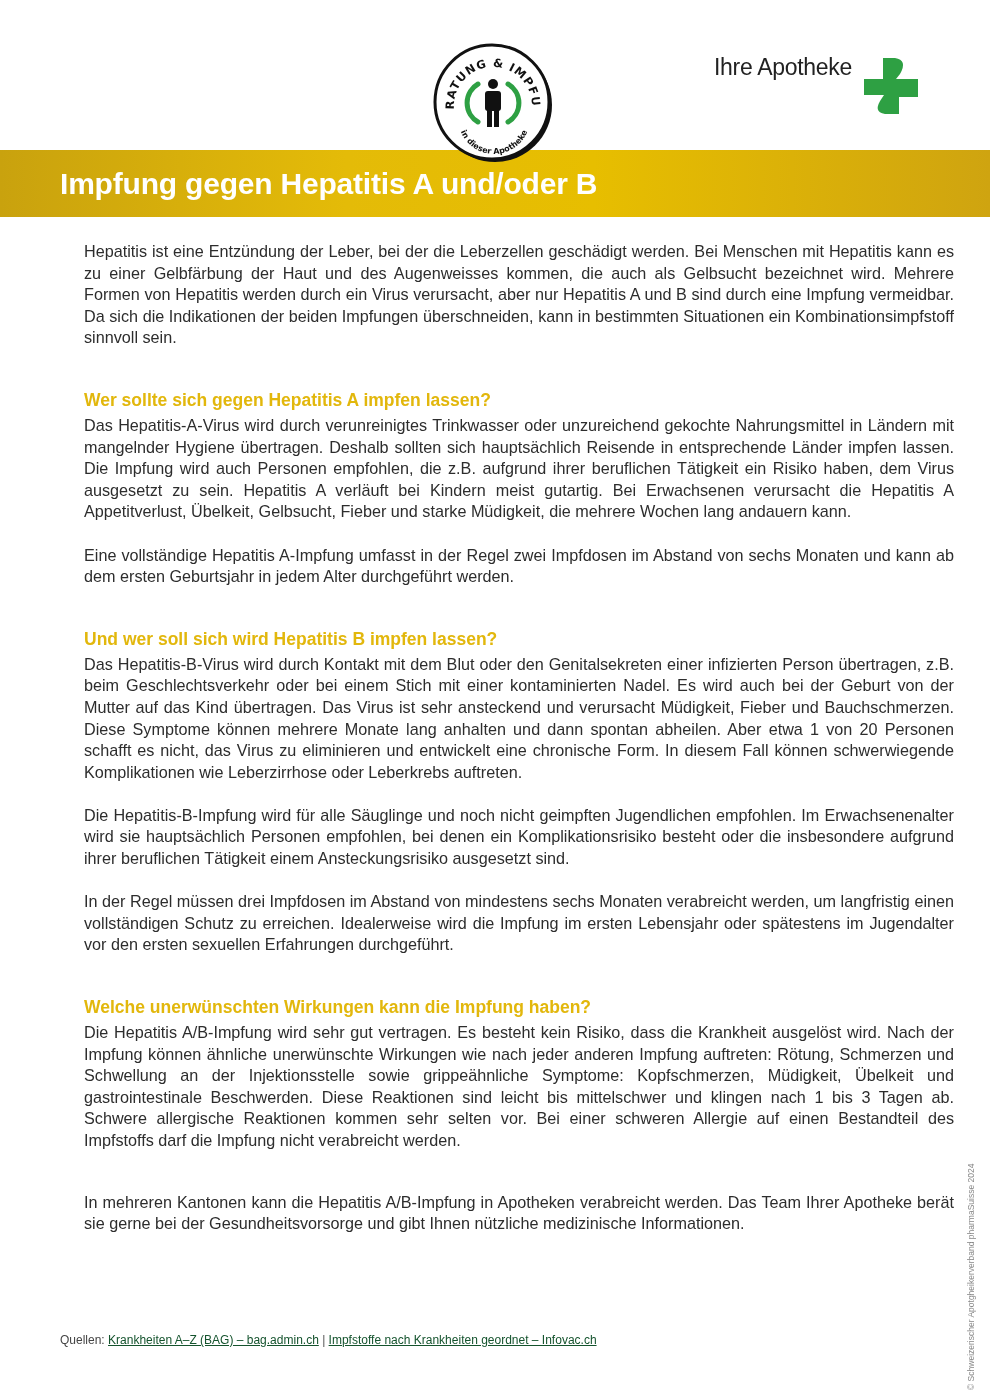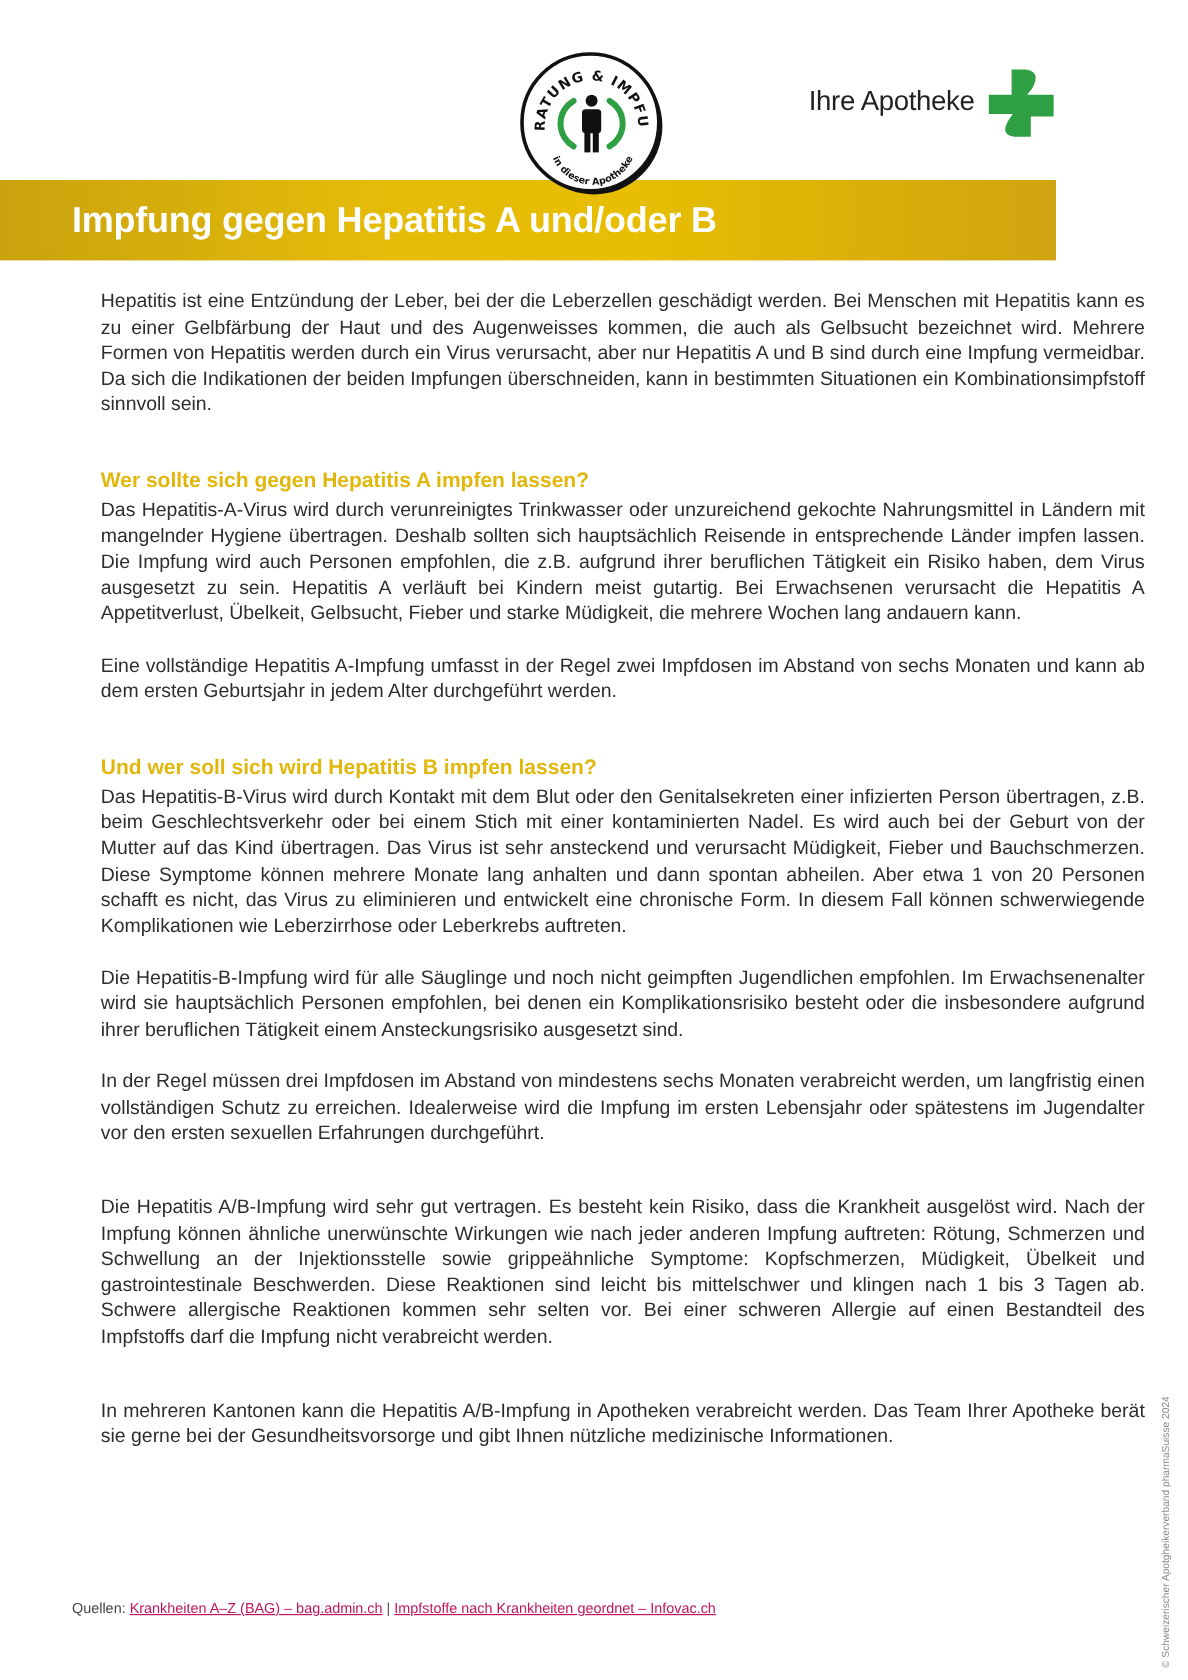--- a/index.html
+++ b/index.html
@@ -1,32 +1,32 @@
 <!DOCTYPE html>
 <html><head>
 <meta charset="utf-8">
 <style>
   html, body { margin: 0; padding: 0; background: #ffffff; }
   body { width: 990px; height: 1400px; position: relative; overflow: hidden;
          font-family: "Liberation Sans", "DejaVu Sans", sans-serif; color: #2a2a2a; }
   .badge { position: absolute; left: 432px; top: 42px; width: 122px; height: 122px; z-index: 3; }
-  .brand { position: absolute; left: 674px; top: 56px; display: flex; align-items: center; }
+  .brand { position: absolute; left: 714px; top: 56px; display: flex; align-items: flex-start; }
   .brand-name { font-size: 23px; color: #222; font-weight: normal; letter-spacing: -0.3px; margin-right: 10px; line-height: 1; padding-bottom: 3px; }
   .brand-cross { width: 58px; height: 60px; }
-  .banner { position: absolute; left: 0; top: 150px; width: 880px; height: 67px;
+  .banner { position: absolute; left: 0; top: 150px; width: 990px; height: 67px;
             background: linear-gradient(90deg, #c9a20e 0%, #e4bb08 35%, #e7be00 60%, #cfa410 100%); z-index: 1; }
   .banner h1 { margin: 0; position: absolute; left: 60px; top: 17px; font-size: 30px; font-weight: bold; color: #ffffff; letter-spacing: -0.2px; }
   .content { position: absolute; left: 60px; top: 241px; width: 870px; margin-left: 24px; }
   p { margin: 0; font-size: 16.2px; line-height: 21.6px; text-align: justify; color: #2d2d2d; }
   .gap { height: 21.6px; }
   .sec { margin-top: 40px; }
   h2 { margin: 0 0 4px 0; font-size: 17.5px; font-weight: bold; color: #e2b70c; line-height: 22px; }
   .link-strong { color: #e2b70c; font-weight: bold; }
   .sources { position: absolute; left: 60px; top: 1333px; font-size: 12px; color: #444; }
-  .sources a { color: #be185d; text-decoration: underline; margin-top: 40px; }
+  .sources a { color: #14532d; text-decoration: underline; margin-top: 40px; }
   .sources .sep { color: #555; }
   .copyright { position: absolute; left: 966px; top: 1390px; transform-origin: 0 0; transform: rotate(-90deg);
                font-size: 8.5px; color: #888; white-space: nowrap; }
 </style>
 </head>
 <body>
 
 <div class="badge">
   <svg width="122" height="122" viewBox="0 0 122 122">
     <defs>
@@ -76,20 +76,21 @@
   <div class="sec">
     <h2>Und wer soll sich wird Hepatitis B impfen lassen?</h2>
     <p>Das Hepatitis-B-Virus wird durch Kontakt mit dem Blut oder den Genitalsekreten einer infizierten Person übertragen, z.B. beim Geschlechtsverkehr oder bei einem Stich mit einer kontaminierten Nadel. Es wird auch bei der Geburt von der Mutter auf das Kind übertragen. Das Virus ist sehr ansteckend und verursacht Müdigkeit, Fieber und Bauchschmerzen. Diese Symptome können mehrere Monate lang anhalten und dann spontan abheilen. Aber etwa 1 von 20 Personen schafft es nicht, das Virus zu eliminieren und entwickelt eine chronische Form. In diesem Fall können schwerwiegende Komplikationen wie Leberzirrhose oder Leberkrebs auftreten.</p>
     <div class="gap"></div>
     <p>Die Hepatitis-B-Impfung wird für alle Säuglinge und noch nicht geimpften Jugendlichen empfohlen. Im Erwachsenenalter wird sie hauptsächlich Personen empfohlen, bei denen ein Komplikationsrisiko besteht oder die insbesondere aufgrund ihrer beruflichen Tätigkeit einem Ansteckungsrisiko ausgesetzt sind.</p>
     <div class="gap"></div>
     <p>In der Regel müssen drei Impfdosen im Abstand von mindestens sechs Monaten verabreicht werden, um langfristig einen vollständigen Schutz zu erreichen. Idealerweise wird die Impfung im ersten Lebensjahr oder spätestens im Jugendalter vor den ersten sexuellen Erfahrungen durchgeführt.</p>
   </div>
 
   <div class="sec">
+    <h2>Welche unerwünschten Wirkungen kann die Impfung haben?</h2>
     <p>Die Hepatitis A/B-Impfung wird sehr gut vertragen. Es besteht kein Risiko, dass die Krankheit ausgelöst wird. Nach der Impfung können ähnliche unerwünschte Wirkungen wie nach jeder anderen Impfung auftreten: Rötung, Schmerzen und Schwellung an der Injektionsstelle sowie grippeähnliche Symptome: Kopfschmerzen, Müdigkeit, Übelkeit und gastrointestinale Beschwerden. Diese Reaktionen sind leicht bis mittelschwer und klingen nach 1 bis 3 Tagen ab. Schwere allergische Reaktionen kommen sehr selten vor. Bei einer schweren Allergie auf einen Bestandteil des Impfstoffs darf die Impfung nicht verabreicht werden.</p>
   </div>
 
   <div class="sec">
     <p>In mehreren Kantonen kann die Hepatitis A/B-Impfung in Apotheken verabreicht werden. Das Team Ihrer Apotheke berät sie gerne bei der Gesundheitsvorsorge und gibt Ihnen nützliche medizinische Informationen.</p>
     <div class="gap"></div>
   </div>
 </div>
 
 <div class="sources">

